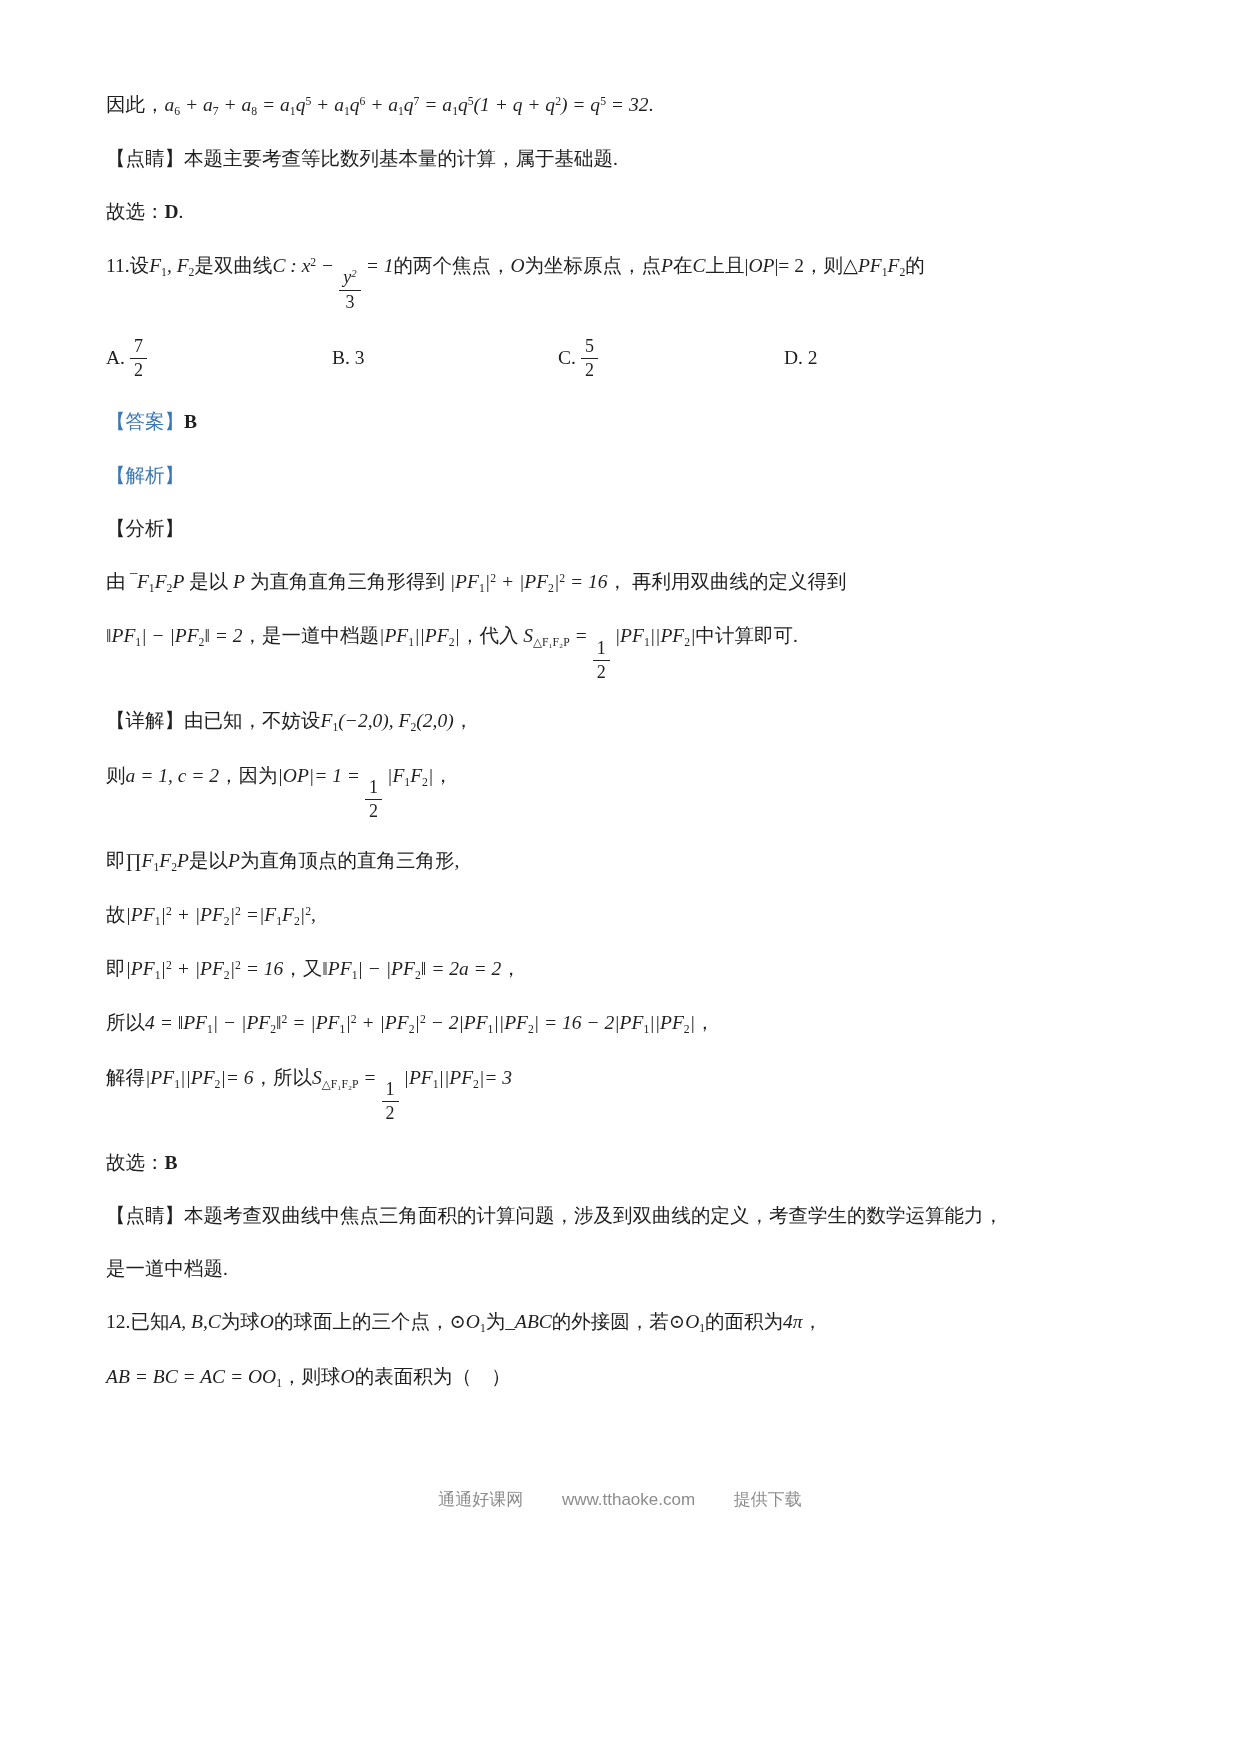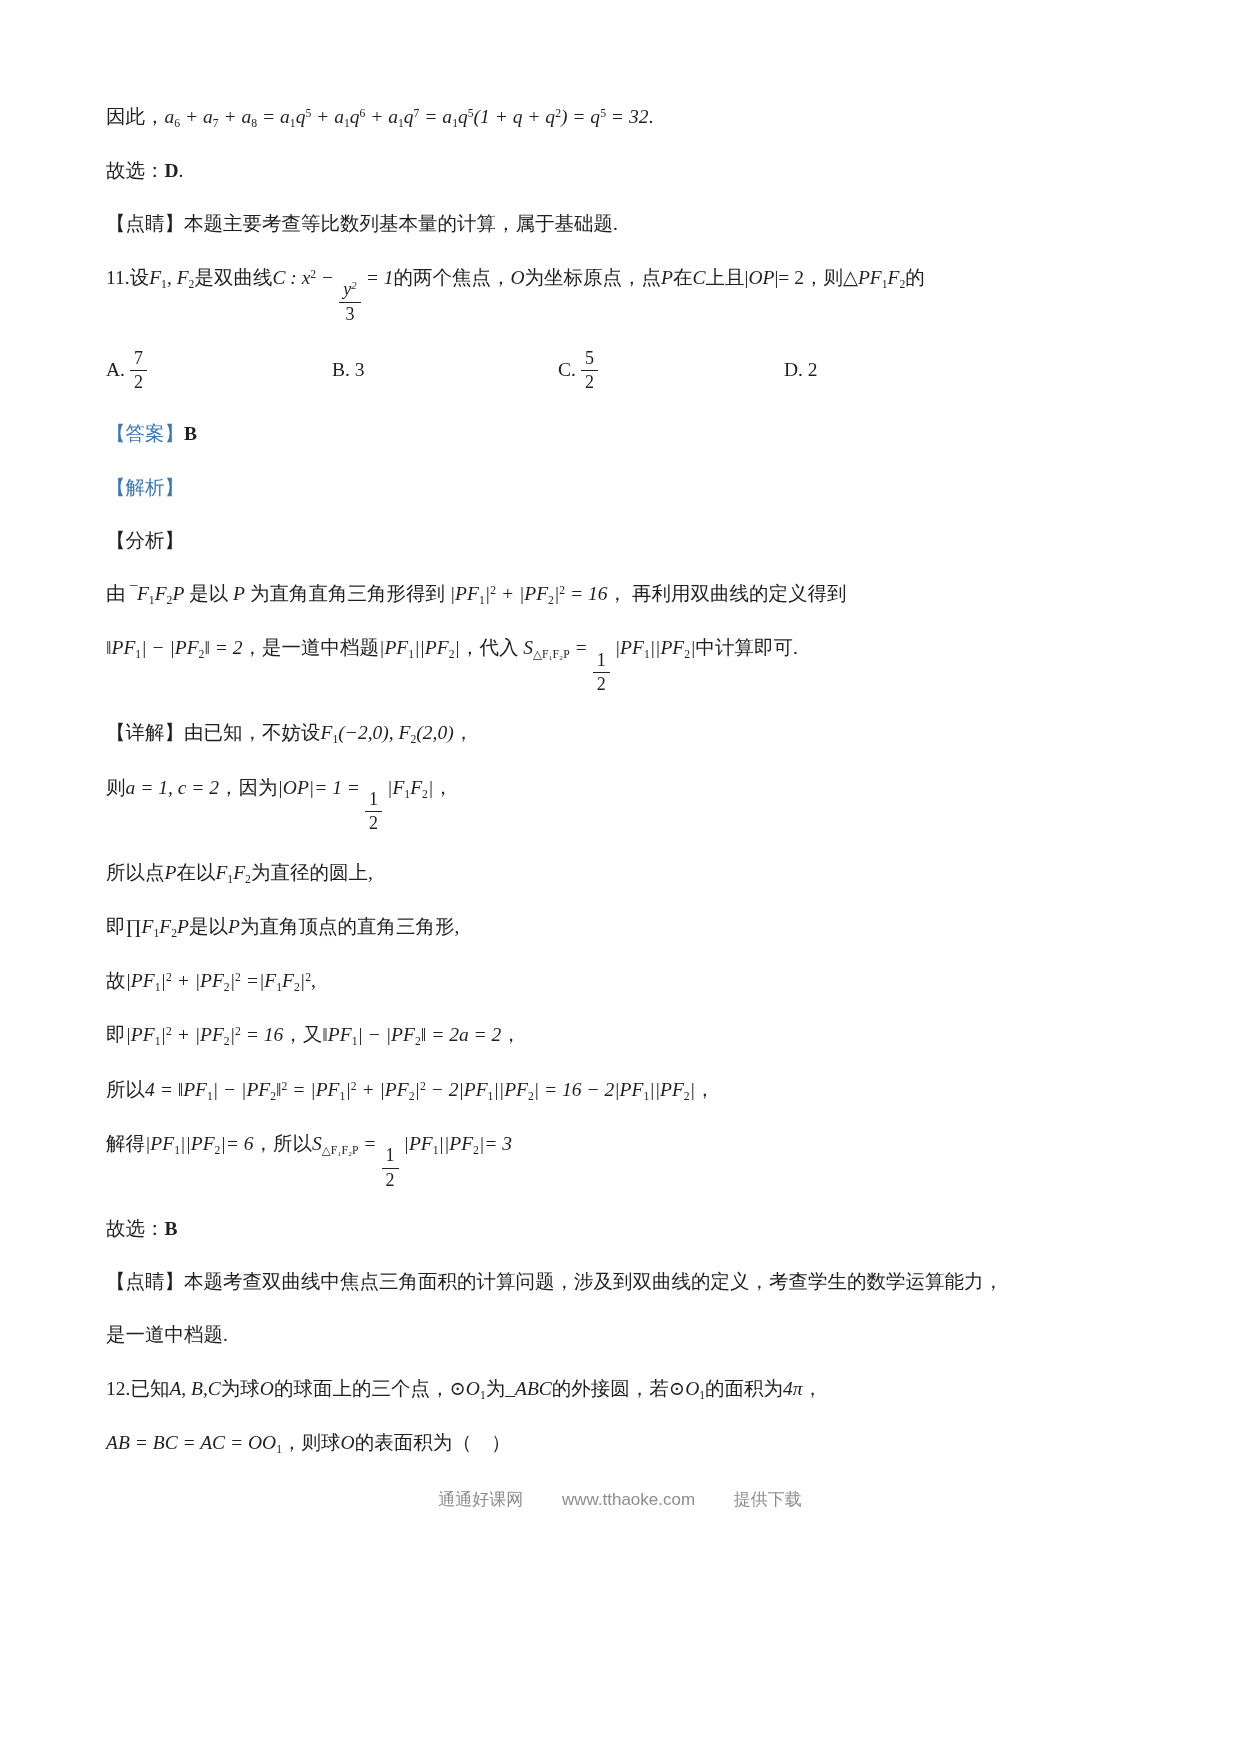--- a/index.html
+++ b/index.html
@@ -13,21 +13,21 @@
     font-family: "Liberation Serif", "DejaVu Serif", serif;
     color: #1f1f1f;
     overflow: hidden;
   }
   .content {
     padding: 86px 108px 0 106px;
   }
   .para {
     font-size: 19.5px;
     line-height: 1.55;
-    margin: 16px 0 23px 0;
+    margin: 4px 0 23px 0;
   }
   .math { font-style: italic; font-family: "Liberation Serif", "DejaVu Serif", serif; }
   .math .sub, .math .sup { font-style: normal; }
   .sub { font-size: 60%; vertical-align: -0.35em; }
   .sup { font-size: 60%; vertical-align: 0.55em; }
   .it { font-style: italic; text-align: right; }
   .bold { font-weight: bold; }
   .blue { color: var(--answer-blue, #3c78b4); }
   .frac {
     display: inline-flex;
@@ -54,22 +54,22 @@
     font-size: 17px;
   }
   .footer span { margin: 0 17px; }
 </style>
 </head>
 <body>
 
 <div class="page">
   <div class="content">
       <div class="para"><span>因此，</span><span class="math">a<span class="sub">6</span> + a<span class="sub">7</span> + a<span class="sub">8</span> = a<span class="sub">1</span>q<span class="sup">5</span> + a<span class="sub">1</span>q<span class="sup">6</span> + a<span class="sub">1</span>q<span class="sup">7</span> = a<span class="sub">1</span>q<span class="sup">5</span>(1 + q + q<span class="sup">2</span>) = q<span class="sup">5</span> = 32</span><span>.</span></div>
+      <div class="para"><span>【点睛】本题主要考查等比数列基本量的计算，属于基础题.</span></div>
       <div class="para"><span>故选：</span><span class="bold">D</span><span>.</span></div>
-      <div class="para"><span>【点睛】本题主要考查等比数列基本量的计算，属于基础题.</span></div>
       <div class="para"><span>11.设</span><span class="math">F<span class="sub">1</span>, F<span class="sub">2</span></span><span>是双曲线</span><span class="math">C : x<span class="sup">2</span> −</span><span class="frac">
           <span class="num it">y<span class="sup">2</span></span>
           <span class="den">3</span>
         </span><span class="math">= 1</span><span>的两个焦点，</span><span class="math">O</span><span>为坐标原点，点</span><span class="math">P</span><span>在</span><span class="math">C</span><span>上且|</span><span class="math">OP</span><span>|= 2，则△</span><span class="math">PF<span class="sub">1</span>F<span class="sub">2</span></span><span>的</span></div>
       <div class="para options-row">
         <span class="option">
           <span>A.</span>
           <span class="frac">
             <span class="num">7</span>
             <span class="den">2</span>
@@ -95,21 +95,20 @@
       <div class="para"><span>由 ‾</span><span class="math">F<span class="sub">1</span>F<span class="sub">2</span>P</span><span> 是以 </span><span class="math">P</span><span> 为直角直角三角形得到 </span><span class="math">|PF<span class="sub">1</span>|<span class="sup">2</span> + |PF<span class="sub">2</span>|<span class="sup">2</span> = 16</span><span>， 再利用双曲线的定义得到</span></div>
       <div class="para"><span class="math">‖PF<span class="sub">1</span>| − |PF<span class="sub">2</span>‖ = 2</span><span>，是一道中档题</span><span class="math">|PF<span class="sub">1</span>||PF<span class="sub">2</span>|</span><span>，代入 </span><span class="math">S<span class="sub it">△F₁F₂P</span> =</span><span class="frac">
           <span class="num">1</span>
           <span class="den">2</span>
         </span><span class="math">|PF<span class="sub">1</span>||PF<span class="sub">2</span>|</span><span>中计算即可.</span></div>
       <div class="para"><span>【详解】由已知，不妨设</span><span class="math">F<span class="sub">1</span>(−2,0), F<span class="sub">2</span>(2,0)</span><span>，</span></div>
       <div class="para"><span>则</span><span class="math">a = 1, c = 2</span><span>，因为</span><span class="math">|OP|= 1 =</span><span class="frac">
           <span class="num">1</span>
           <span class="den">2</span>
         </span><span class="math">|F<span class="sub">1</span>F<span class="sub">2</span>|</span><span>，</span></div>
-      <div class="para"><span>所以点</span><span class="math">P</span><span>在以</span><span class="math">F<span class="sub">1</span>F<span class="sub">2</span></span><span>为直径的圆上,</span></div>
       <div class="para"><span>即∏</span><span class="math">F<span class="sub">1</span>F<span class="sub">2</span>P</span><span>是以</span><span class="math">P</span><span>为直角顶点的直角三角形,</span></div>
       <div class="para"><span>故</span><span class="math">|PF<span class="sub">1</span>|<span class="sup">2</span> + |PF<span class="sub">2</span>|<span class="sup">2</span> =|F<span class="sub">1</span>F<span class="sub">2</span>|<span class="sup">2</span></span><span>,</span></div>
       <div class="para"><span>即</span><span class="math">|PF<span class="sub">1</span>|<span class="sup">2</span> + |PF<span class="sub">2</span>|<span class="sup">2</span> = 16</span><span>，又</span><span class="math">‖PF<span class="sub">1</span>| − |PF<span class="sub">2</span>‖ = 2a = 2</span><span>，</span></div>
       <div class="para"><span>所以</span><span class="math">4 = ‖PF<span class="sub">1</span>| − |PF<span class="sub">2</span>‖<span class="sup">2</span> = |PF<span class="sub">1</span>|<span class="sup">2</span> + |PF<span class="sub">2</span>|<span class="sup">2</span> − 2|PF<span class="sub">1</span>||PF<span class="sub">2</span>| = 16 − 2|PF<span class="sub">1</span>||PF<span class="sub">2</span>|</span><span>，</span></div>
       <div class="para"><span>解得</span><span class="math">|PF<span class="sub">1</span>||PF<span class="sub">2</span>|= 6</span><span>，所以</span><span class="math">S<span class="sub it">△F₁F₂P</span> =</span><span class="frac">
           <span class="num">1</span>
           <span class="den">2</span>
         </span><span class="math">|PF<span class="sub">1</span>||PF<span class="sub">2</span>|= 3</span></div>
       <div class="para"><span>故选：</span><span class="bold">B</span></div>
       <div class="para"><span>【点睛】本题考查双曲线中焦点三角面积的计算问题，涉及到双曲线的定义，考查学生的数学运算能力，</span></div>

